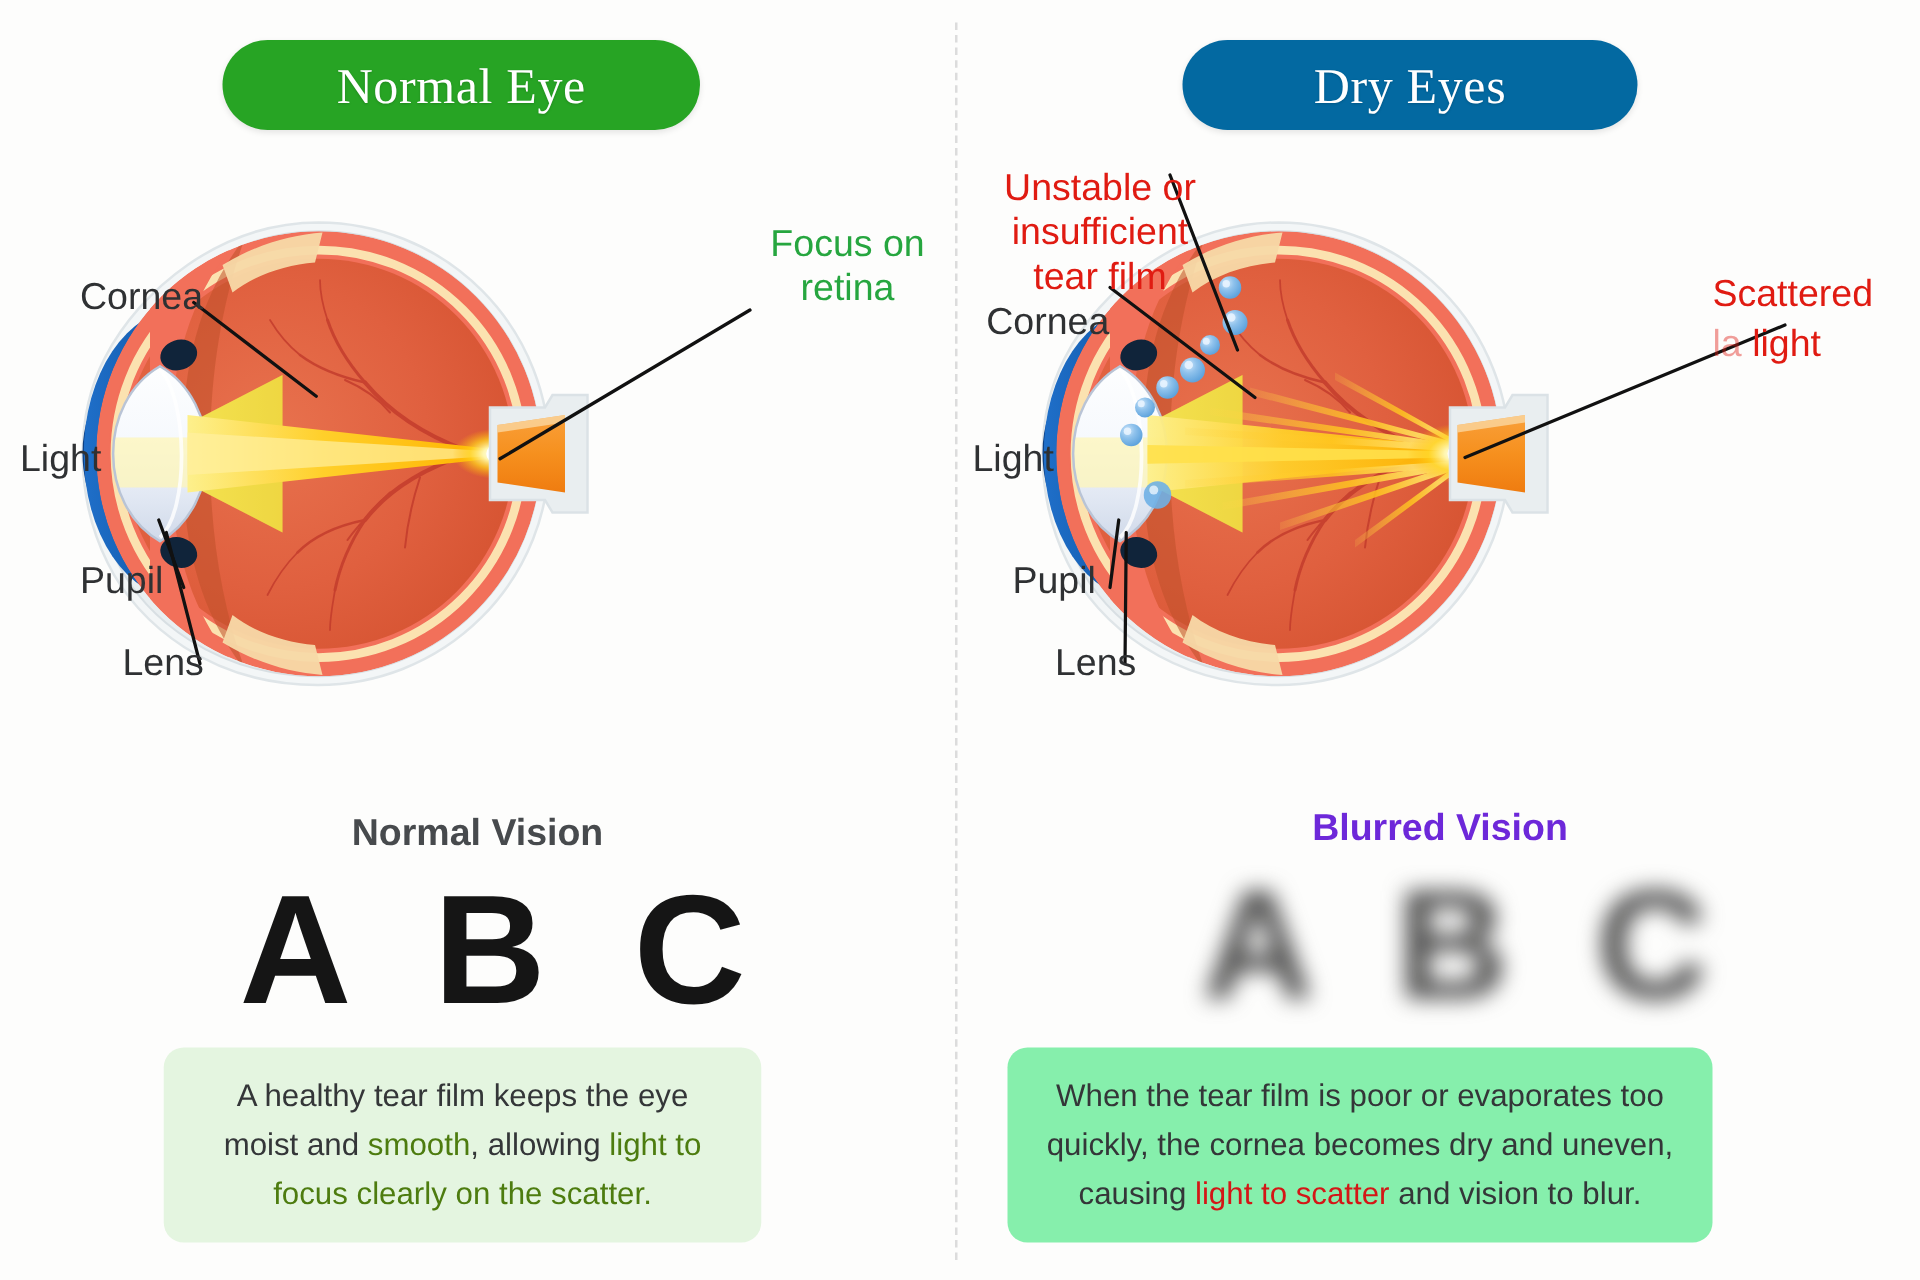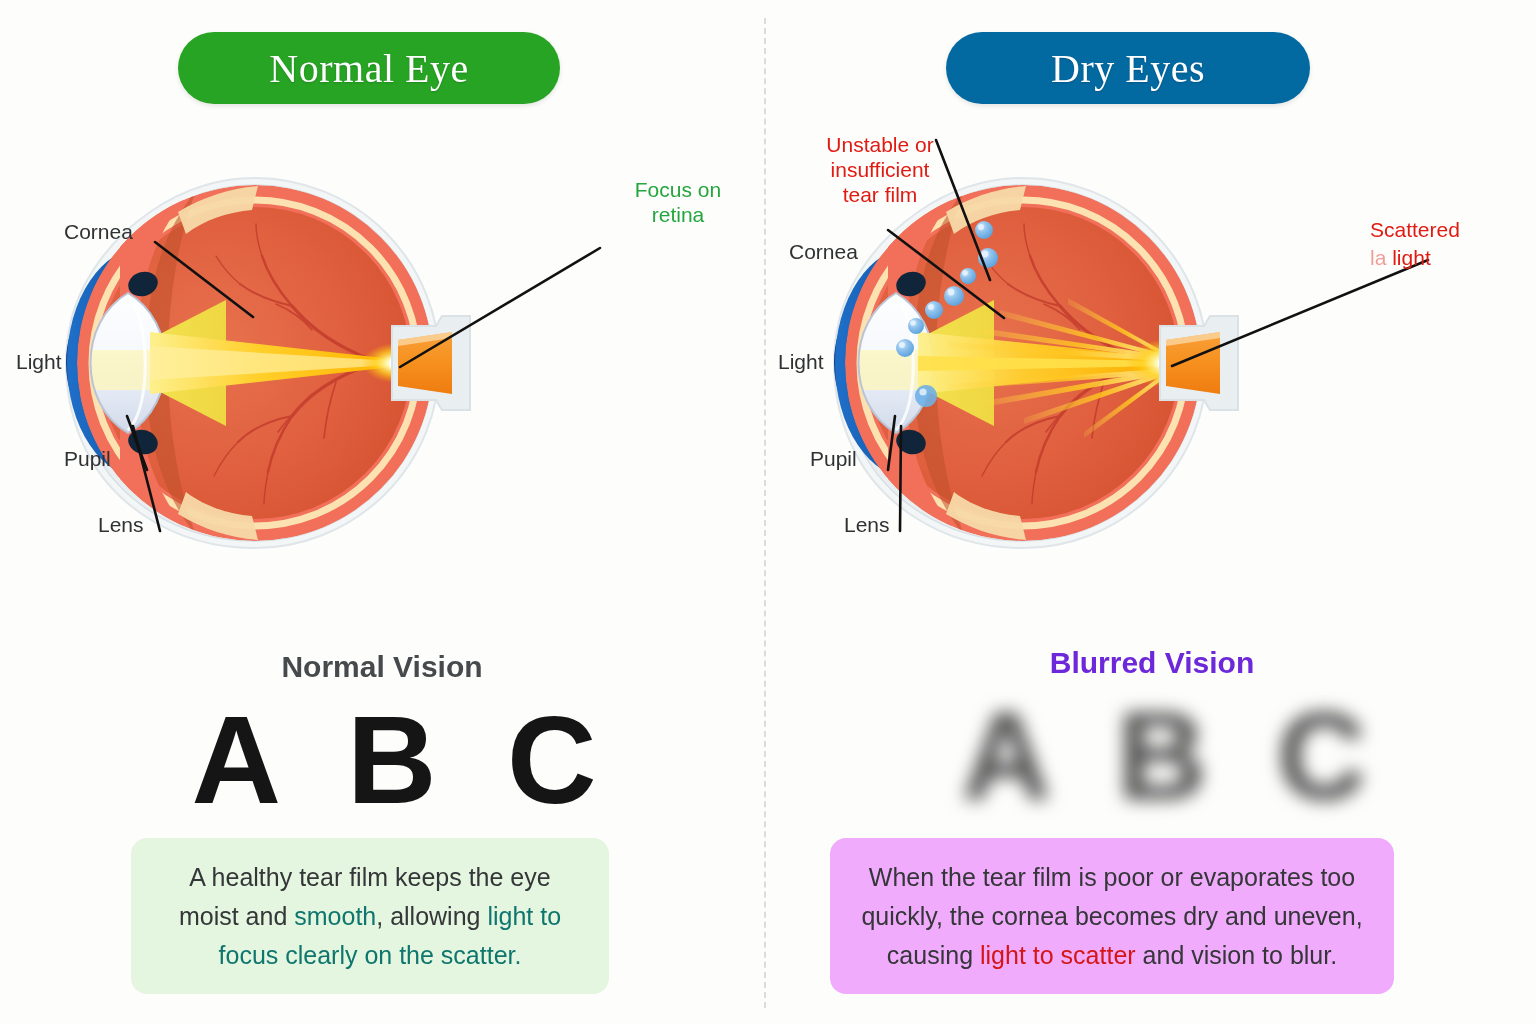--- a/index.html
+++ b/index.html
@@ -38,21 +38,21 @@
   }
   .pill-dry {
     left:946px; top:32px; width:364px; height:72px;
     background:#0369a1;
     box-shadow:0 2px 5px rgba(0,0,0,0.10);
   }
 
   
   .lbl {
     position:absolute;
-    font-size:21px;
+    font-size:30px;
     color:#2f3133;
     white-space:nowrap;
     line-height:1.18;
   }
   .lbl.green { color:#26a63f; }
   .lbl.red   { color:#e01b12; }
   .lbl.ctr   { text-align:center; }
 
   .leader { position:absolute; overflow:visible; pointer-events:none; }
 
@@ -76,22 +76,22 @@
   .note {
     position:absolute;
     border-radius:16px;
     padding:20px 26px;
     font-size:25px;
     line-height:1.55;
     text-align:center;
     color:#343638;
   }
   .note-green { left:131px; top:838px; width:478px; background:#e4f5e0; }
-  .note-red   { left:806px; top:838px; width:564px; background:#f0abfc;margin-left:24px; }
-  .hl-green { color:#0f766e; }
+  .note-red   { left:806px; top:838px; width:564px; background:#86efac; }
+  .hl-green { color:#4d7c0f; }
   .hl-red   { color:#d41616; }
 </style>
 </head>
 <body>
 
 <div class="stage">
 
   <div class="divider"></div>
 
   <div class="pill pill-normal">

